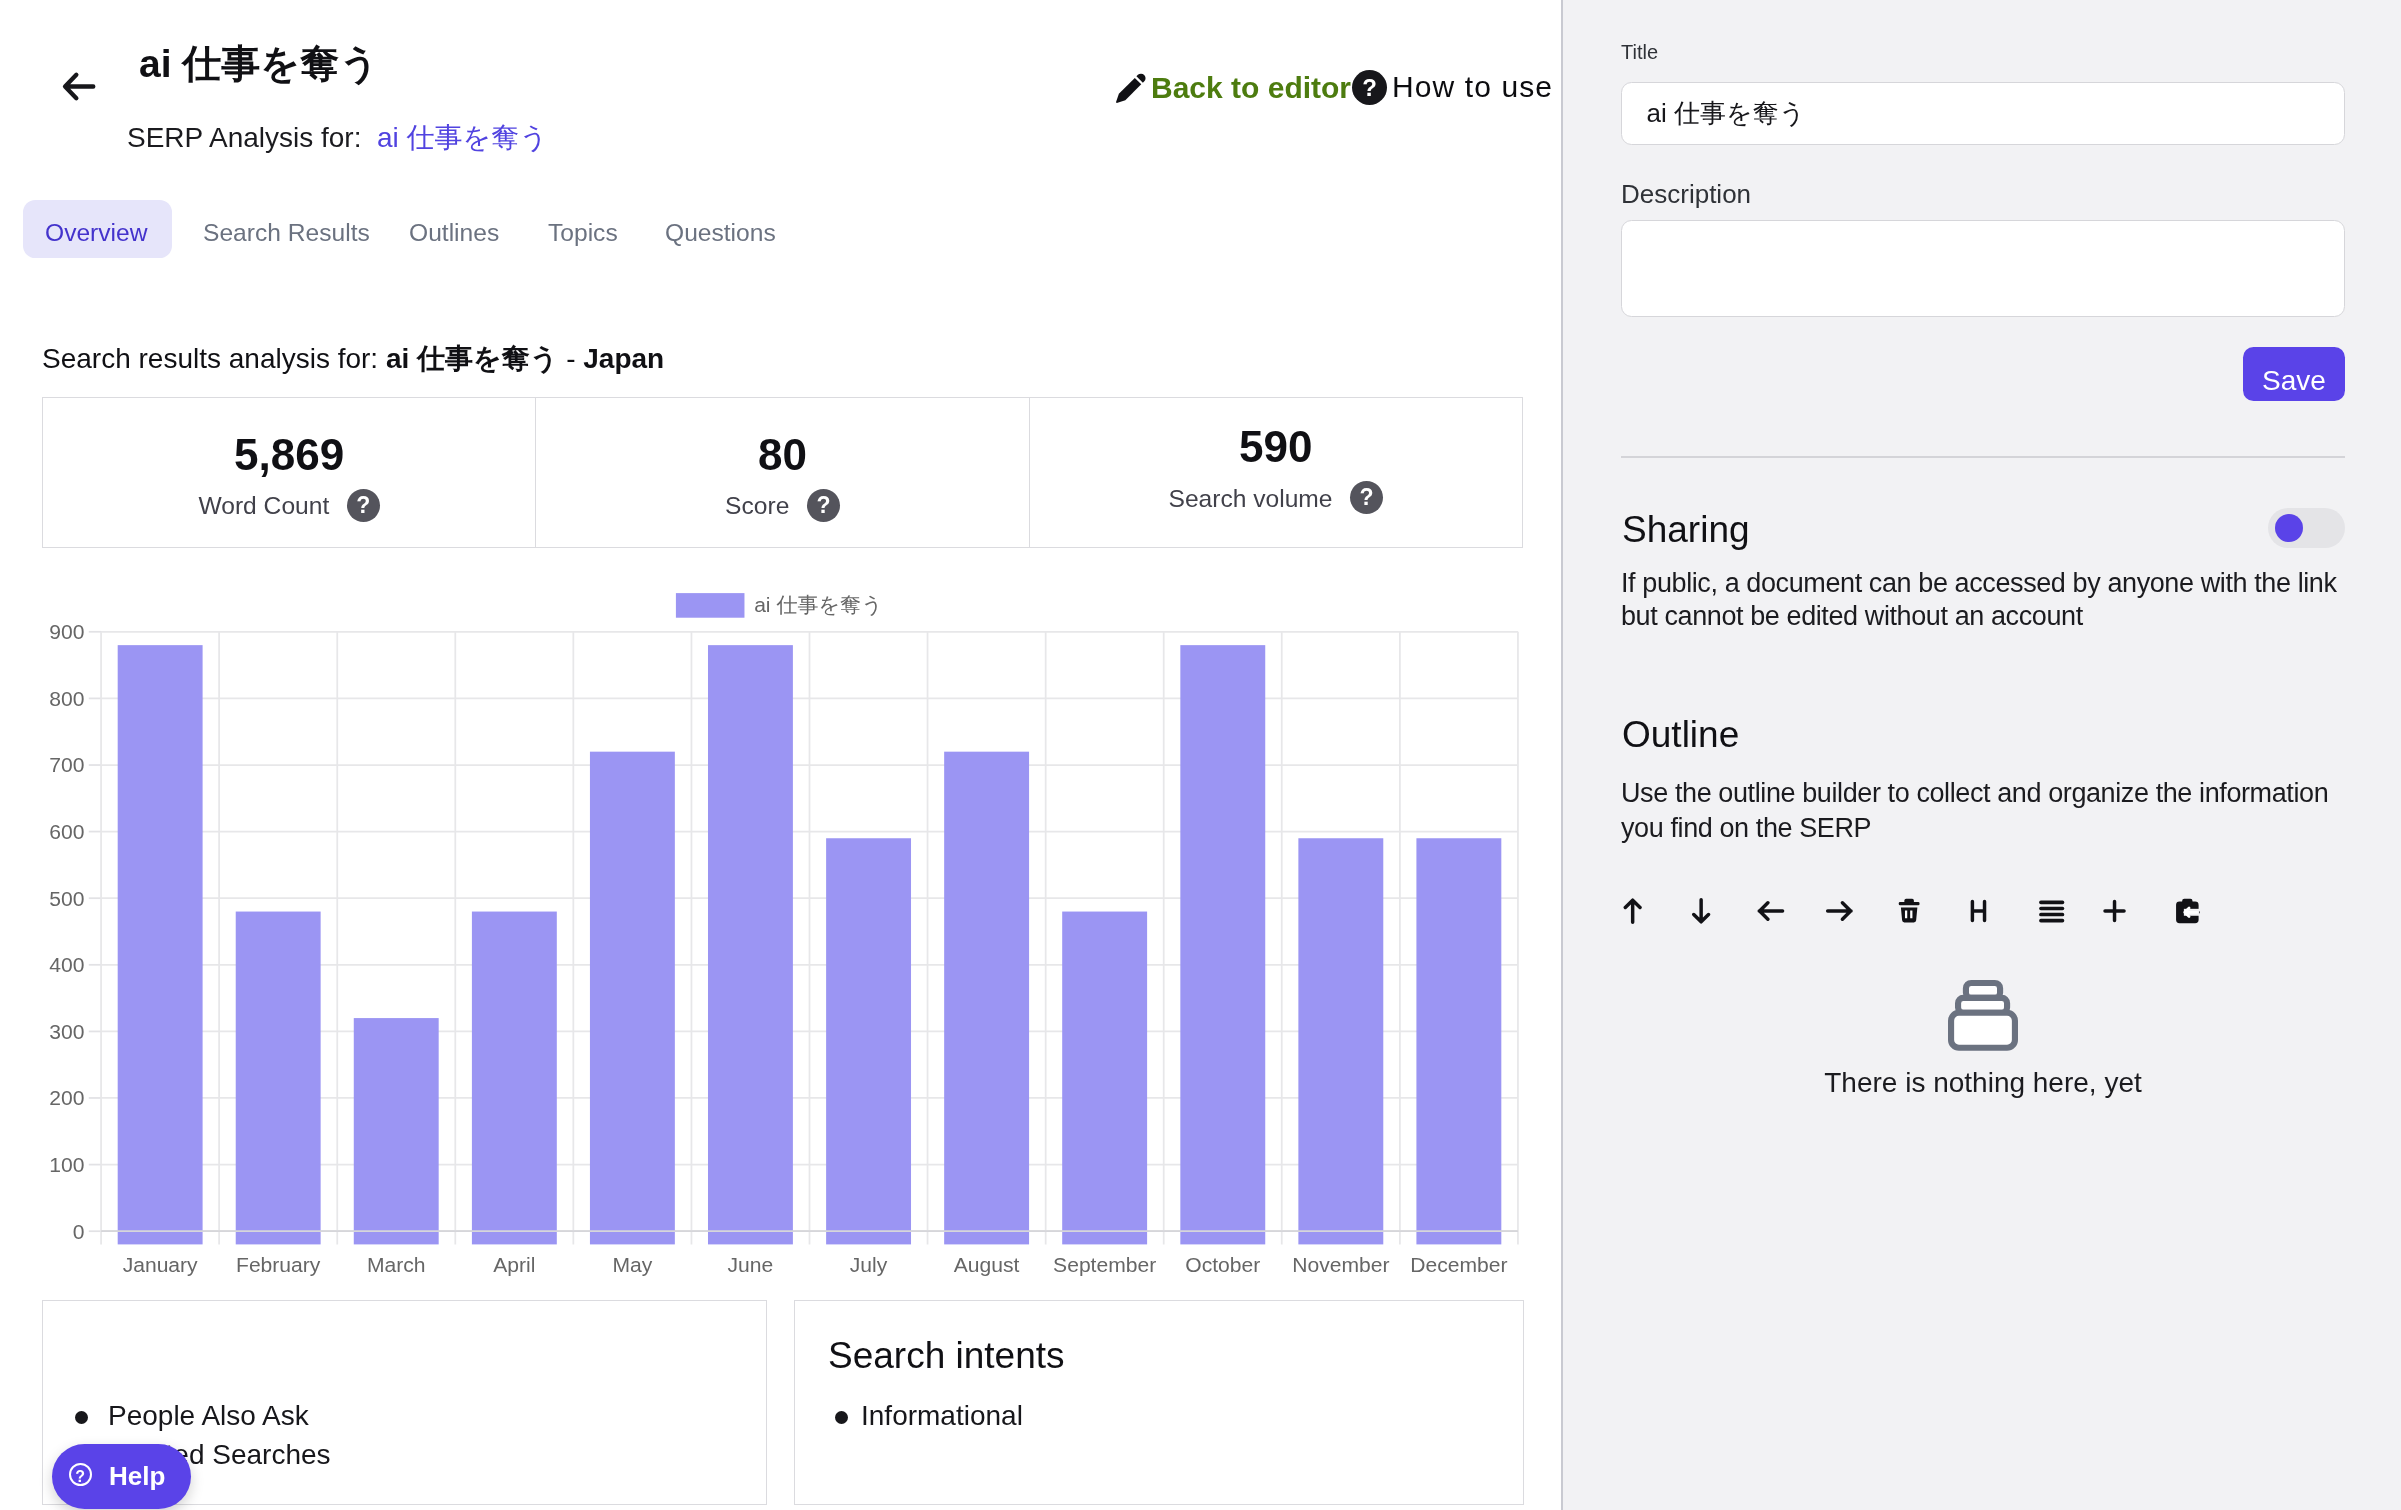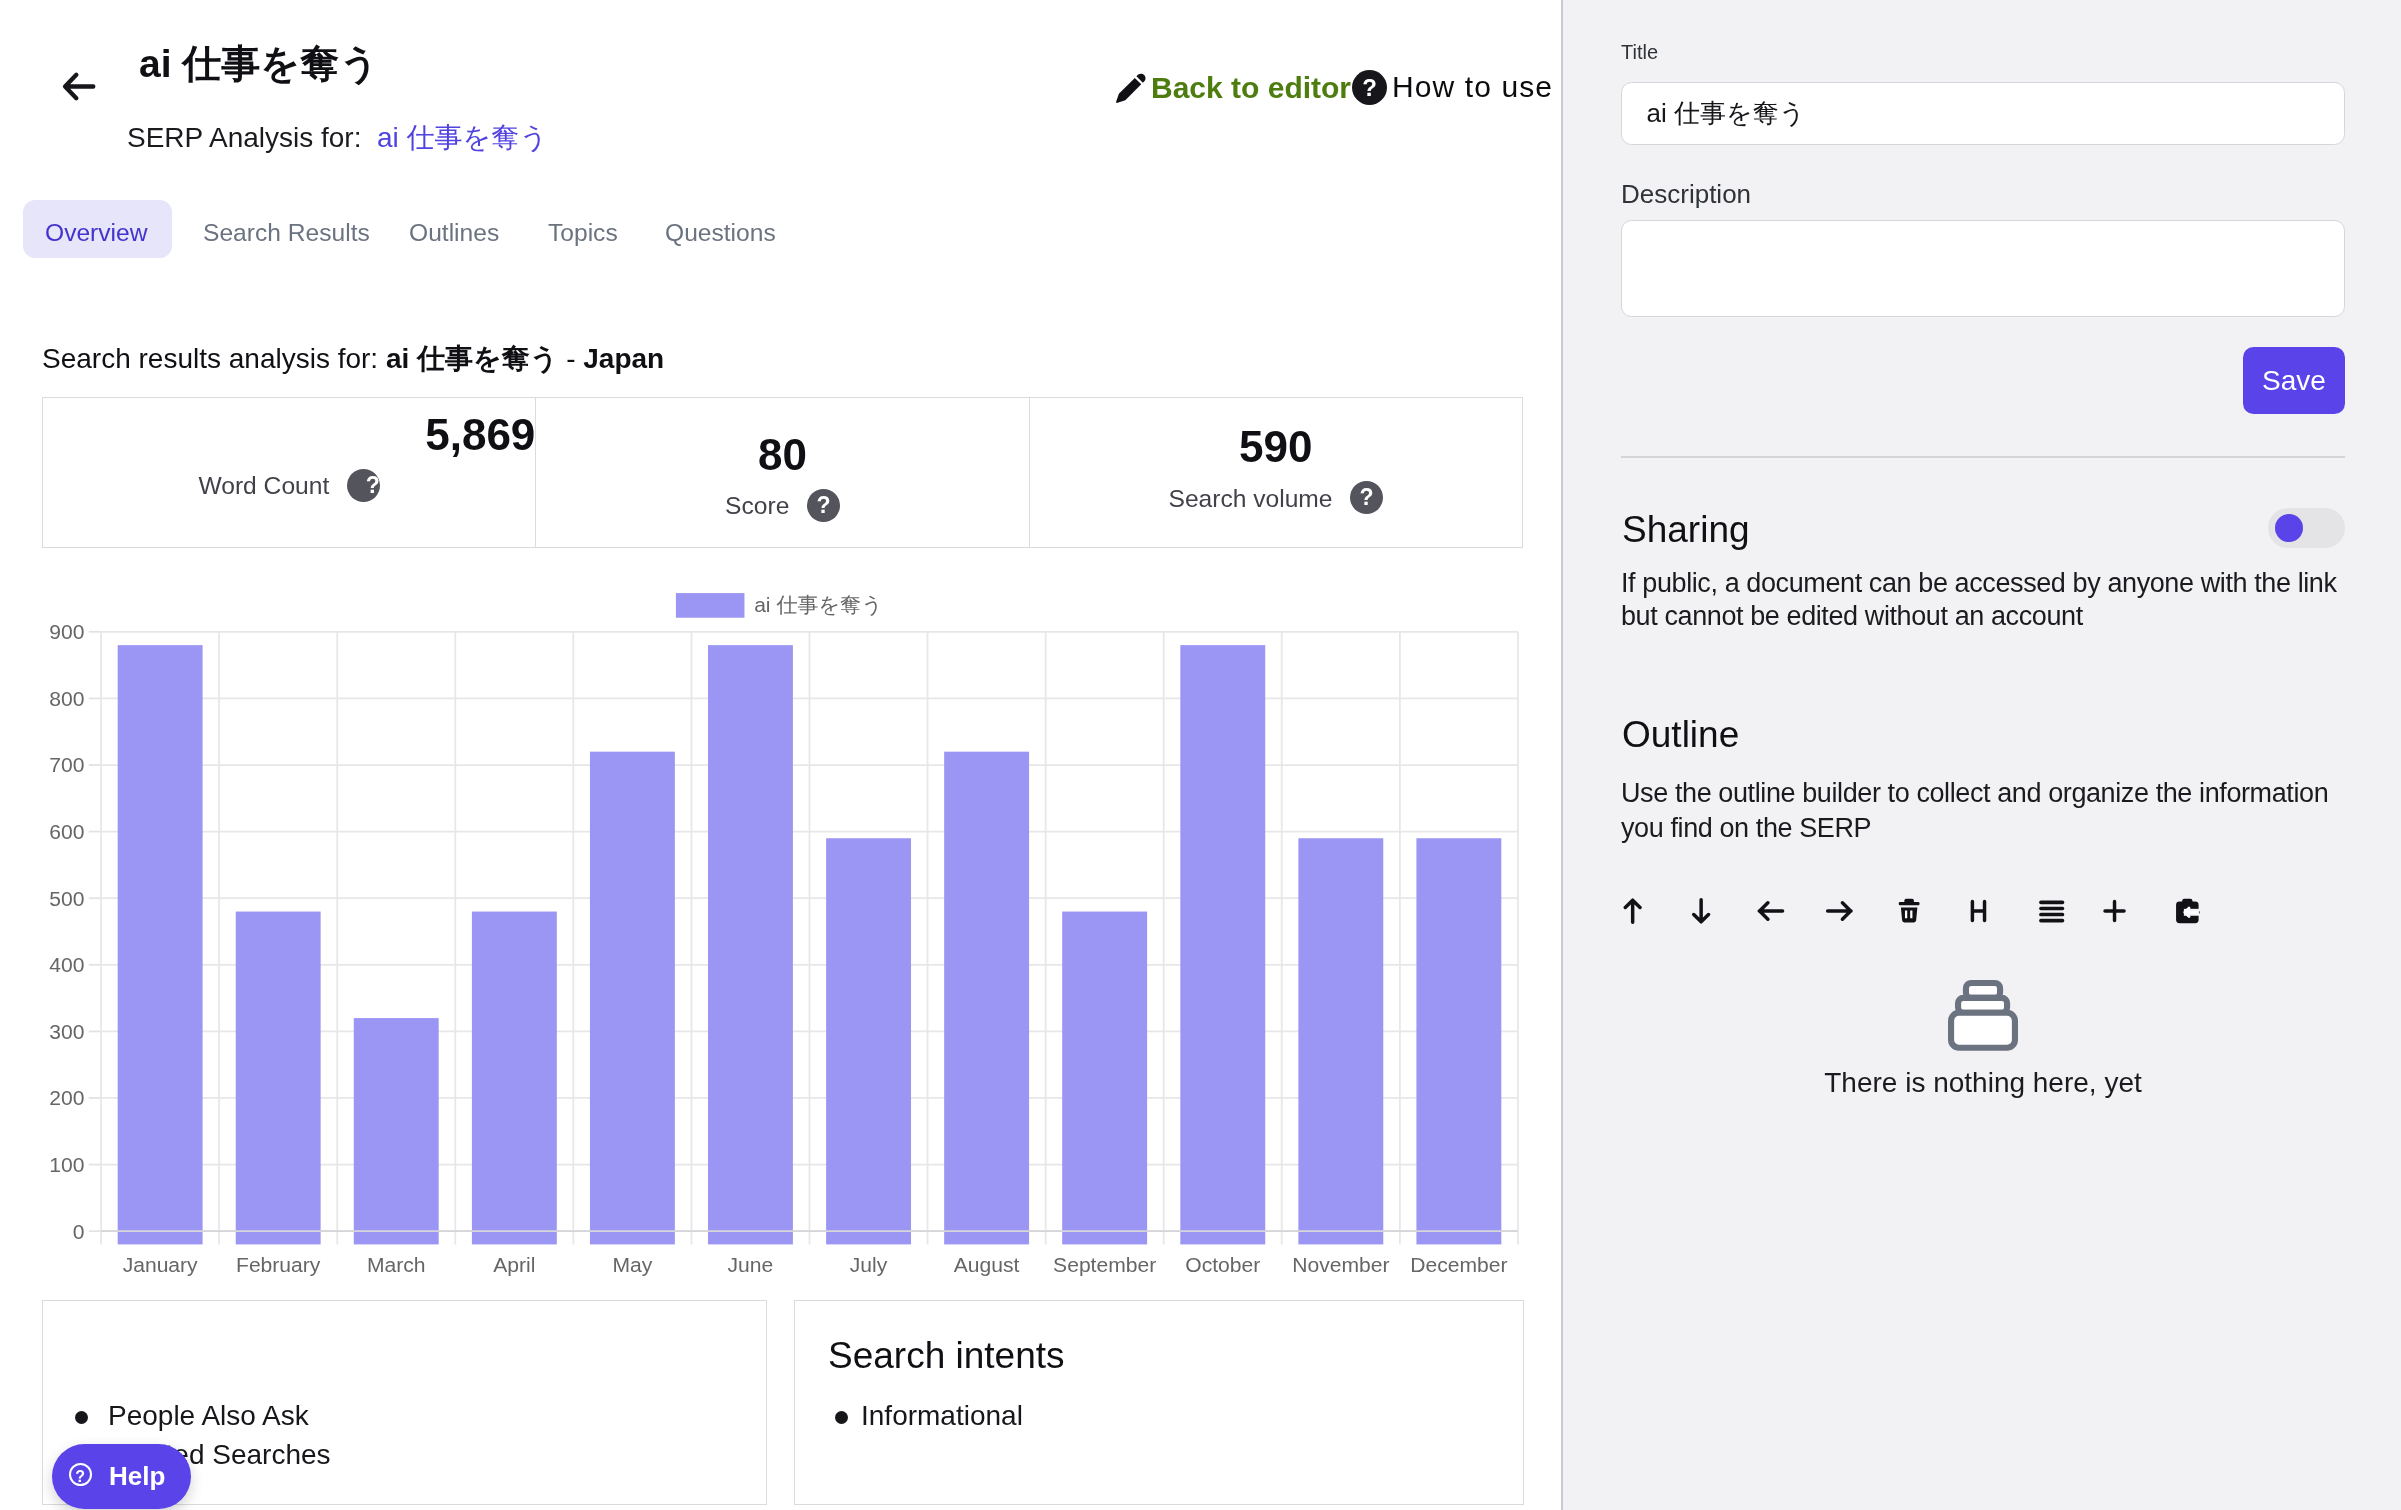--- a/index.html
+++ b/index.html
@@ -27,21 +27,21 @@
 <div class="abs" style="left:23px;top:200px;width:149px;height:58px;background:#e6e5fa;border-radius:12.3px"></div>
 <div class="abs" style="left:45px;top:220px;font-size:24.6px;line-height:26px;font-weight:500;color:#4433cc">Overview</div>
 <div class="abs" style="left:203px;top:220px;font-size:24.6px;line-height:26px;color:#6b7280">Search Results</div>
 <div class="abs" style="left:409px;top:220px;font-size:24.6px;line-height:26px;color:#6b7280">Outlines</div>
 <div class="abs" style="left:548px;top:220px;font-size:24.6px;line-height:26px;color:#6b7280">Topics</div>
 <div class="abs" style="left:665px;top:220px;font-size:24.6px;line-height:26px;color:#6b7280">Questions</div>
 
 <div class="abs" style="left:42px;top:343px;font-size:28px;line-height:32px;color:#101014">Search results analysis for: <b>ai 仕事を奪う</b> - <b>Japan</b></div>
 
 <div class="abs" style="left:42px;top:397px;width:1481px;height:151px;display:flex">
- <div style="flex:1;border:1.8px solid #dbdbdf;text-align:right;padding-top:14px">
+ <div style="flex:1;border:1.8px solid #dbdbdf;text-align:center;padding-top:34px">
    <div style="font-size:44px;font-weight:700;line-height:46px;color:#101014">5,869</div>
    <div style="margin-top:11.4px;display:flex;justify-content:center;align-items:center;gap:17.6px">
      <span style="font-size:24.6px;color:#41414a;line-height:30px">Word Count</span>
      <span style="width:33px;height:33px;border-radius:50%;background:#54545c;color:#fff;font-size:23px;font-weight:700;line-height:33px;display:inline-block">?</span>
    </div>
  </div>
  <div style="flex:1;border:1.8px solid #dbdbdf;border-left:none;text-align:center;padding-top:34px">
    <div style="font-size:44px;font-weight:700;line-height:46px;color:#101014">80</div>
    <div style="margin-top:11.4px;display:flex;justify-content:center;align-items:center;gap:17.6px">
      <span style="font-size:24.6px;color:#41414a;line-height:30px">Score</span>
@@ -147,21 +147,21 @@
 </div>
 
 <div class="abs" style="left:1561px;top:0;width:840px;height:1511px;background:#f2f2f4;border-left:2.6px solid #c9cad1"></div>
 
 <div class="abs" style="left:1621px;top:37px;font-size:20px;line-height:30px;color:#2f3237">Title</div>
 <div class="abs" style="left:1621px;top:82px;width:724px;height:63px;background:#fff;border:1.8px solid #d6d6da;border-radius:10.5px;font-size:26px;line-height:60px;color:#17171b;padding-left:24.6px">ai 仕事を奪う</div>
 
 <div class="abs" style="left:1621px;top:179px;font-size:26px;line-height:30px;color:#2f3237">Description</div>
 <div class="abs" style="left:1621px;top:220px;width:724px;height:97px;background:#fff;border:1.8px solid #d6d6da;border-radius:10.5px"></div>
 
-<div class="abs" style="left:2243px;top:347px;width:102px;height:67px;background:#5a43e8;border-radius:10.5px;color:#fff;font-size:28px;line-height:67px;text-align:center">Save</div>
+<div class="abs" style="left:2243px;top:347px;width:102px;height:54px;background:#5a43e8;border-radius:10.5px;color:#fff;font-size:28px;line-height:67px;text-align:center">Save</div>
 
 <div class="abs" style="left:1621px;top:456px;width:724px;height:1.8px;background:#d4d4d8"></div>
 
 <div class="abs" style="left:1622px;top:508px;font-size:37px;line-height:44px;color:#101014">Sharing</div>
 
 <div class="abs" style="left:2268px;top:508px;width:77px;height:40px;border-radius:20px;background:#e4e4e7">
   <div style="position:absolute;left:7px;top:6.2px;width:28px;height:28px;border-radius:50%;background:#5a43e8"></div>
 </div>
 
 <div class="abs" style="left:1621px;top:567px;font-size:27px;line-height:33px;letter-spacing:-0.4px;color:#1b1b1f">If public, a document can be accessed by anyone with the link<br>but cannot be edited without an account</div>

